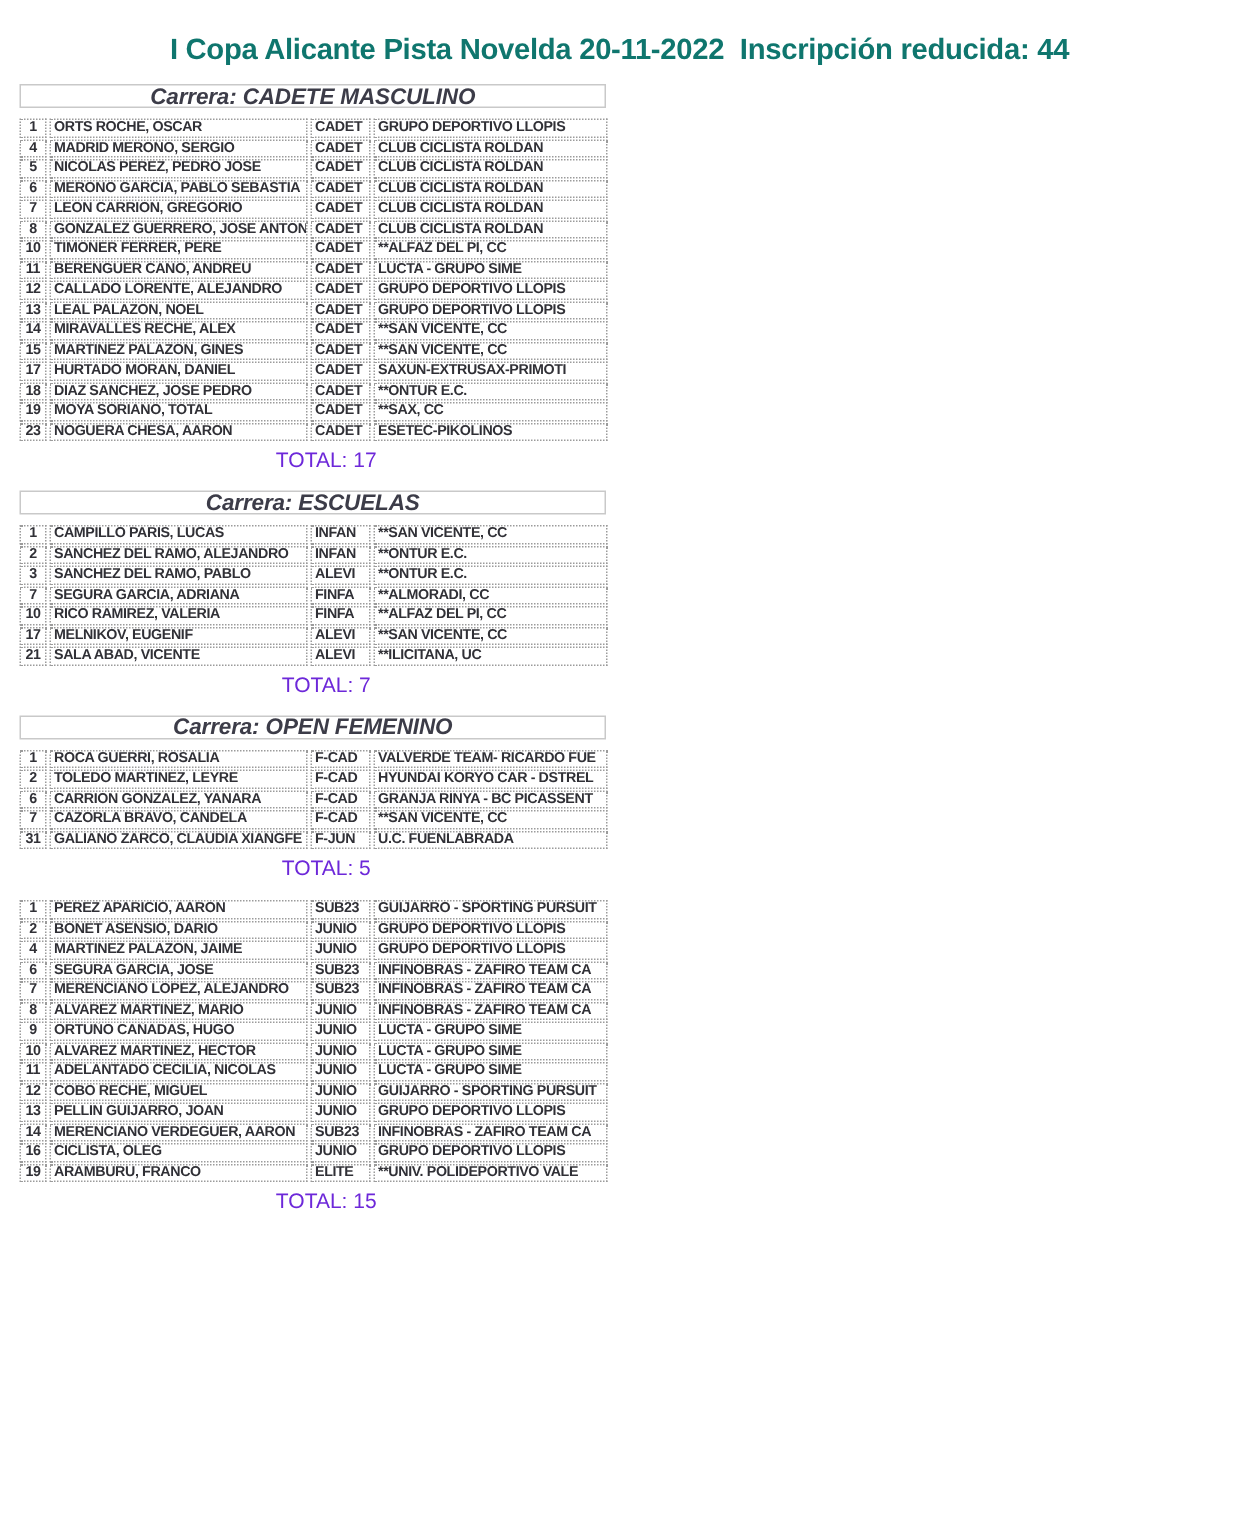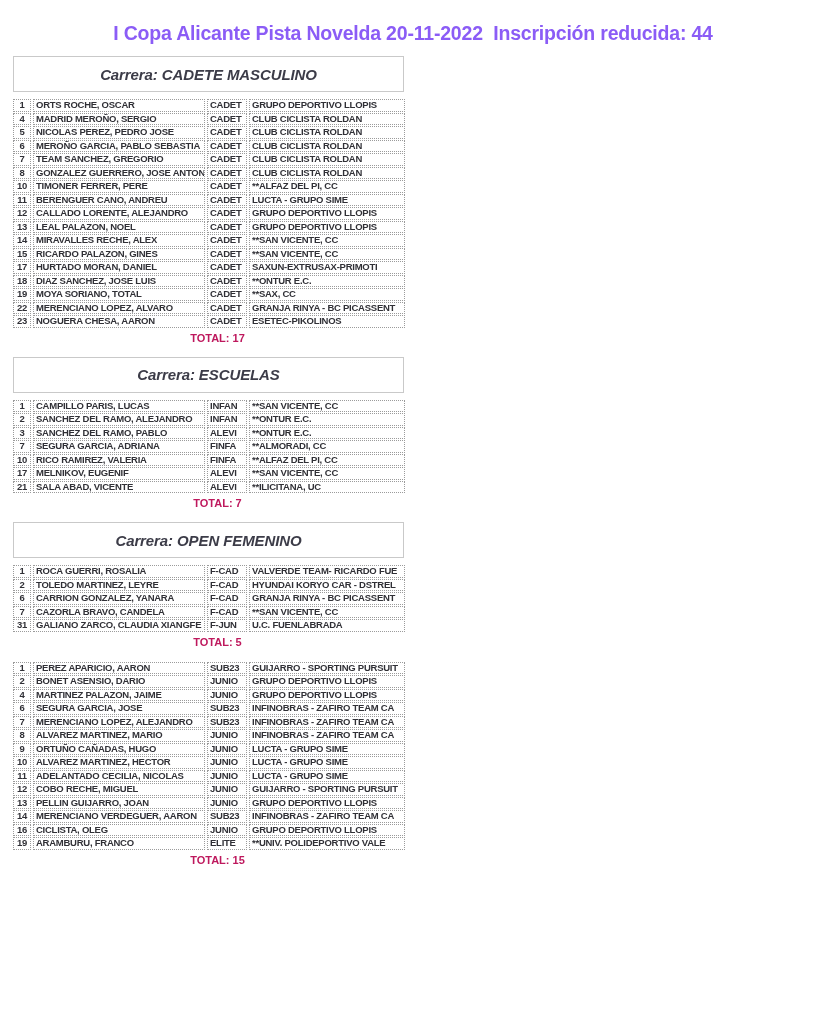--- a/index.html
+++ b/index.html
@@ -13,35 +13,35 @@
     font-family: "Liberation Sans", sans-serif;
     position: relative;
     overflow: hidden;
   }
   .page-title {
     margin-top: 22px;
     text-align: center;
     font-size: 19.5px;
     font-weight: bold;
     letter-spacing: -0.2px;
-    color: #8b5cf6;
+    color: #0f766e;
     white-space: pre;
   }
   .sections {
     margin-top: 11px;
     margin-left: 13px;
     width: 394px;
   }
   .section {
     margin-bottom: 13px;
   }
   .carrera-box {
     box-sizing: border-box;
     width: 391px;
-    height: 36px;
+    height: 16px;
     border: 1px solid #c9c9c9;
     background: #ffffff;
     display: flex;
     align-items: center;
     justify-content: center;
     font-size: 15px;
     font-weight: bold;
     font-style: italic;
     color: #3c3c48;
     letter-spacing: -0.1px;
@@ -66,23 +66,23 @@
     white-space: nowrap;
     overflow: hidden;
   }
   td.col-num  { text-align: center; padding: 0 1px; }
   td.col-name { padding-left: 3px; }
   td.col-cat  { padding-left: 2px; }
   td.col-team { padding-left: 3px; }
   .total-line {
     width: 391px;
     text-align: center;
-    font-size: 11px;
-    font-weight: bold;
-    color: #be185d;
+    font-size: 14px;
+    font-weight: normal;
+    color: #6d28d9;
     margin-top: 3px;
     padding-left: 18px;
     box-sizing: border-box;
   }
 </style>
 </head>
 <body>
 
 <div class="page-title">I Copa Alicante Pista Novelda 20-11-2022  Inscripción reducida: 44</div>
 
@@ -122,21 +122,21 @@
 
   <tr>
     <td class="col-num">6</td>
     <td class="col-name">MEROÑO GARCIA, PABLO SEBASTIA</td>
     <td class="col-cat">CADET</td>
     <td class="col-team">CLUB CICLISTA ROLDAN</td>
   </tr>
 
   <tr>
     <td class="col-num">7</td>
-    <td class="col-name">TEAM SANCHEZ, GREGORIO</td>
+    <td class="col-name">LEON CARRION, GREGORIO</td>
     <td class="col-cat">CADET</td>
     <td class="col-team">CLUB CICLISTA ROLDAN</td>
   </tr>
 
   <tr>
     <td class="col-num">8</td>
     <td class="col-name">GONZALEZ GUERRERO, JOSE ANTON</td>
     <td class="col-cat">CADET</td>
     <td class="col-team">CLUB CICLISTA ROLDAN</td>
   </tr>
@@ -171,52 +171,46 @@
 
   <tr>
     <td class="col-num">14</td>
     <td class="col-name">MIRAVALLES RECHE, ALEX</td>
     <td class="col-cat">CADET</td>
     <td class="col-team">**SAN VICENTE, CC</td>
   </tr>
 
   <tr>
     <td class="col-num">15</td>
-    <td class="col-name">RICARDO PALAZON, GINES</td>
+    <td class="col-name">MARTINEZ PALAZON, GINES</td>
     <td class="col-cat">CADET</td>
     <td class="col-team">**SAN VICENTE, CC</td>
   </tr>
 
   <tr>
     <td class="col-num">17</td>
     <td class="col-name">HURTADO MORAN, DANIEL</td>
     <td class="col-cat">CADET</td>
     <td class="col-team">SAXUN-EXTRUSAX-PRIMOTI</td>
   </tr>
 
   <tr>
     <td class="col-num">18</td>
-    <td class="col-name">DIAZ SANCHEZ, JOSE LUIS</td>
+    <td class="col-name">DIAZ SANCHEZ, JOSE PEDRO</td>
     <td class="col-cat">CADET</td>
     <td class="col-team">**ONTUR E.C.</td>
   </tr>
 
   <tr>
     <td class="col-num">19</td>
     <td class="col-name">MOYA SORIANO, TOTAL</td>
     <td class="col-cat">CADET</td>
     <td class="col-team">**SAX, CC</td>
   </tr>
 
-  <tr>
-    <td class="col-num">22</td>
-    <td class="col-name">MERENCIANO LOPEZ, ALVARO</td>
-    <td class="col-cat">CADET</td>
-    <td class="col-team">GRANJA RINYA - BC PICASSENT</td>
-  </tr>
 
   <tr>
     <td class="col-num">23</td>
     <td class="col-name">NOGUERA CHESA, AARON</td>
     <td class="col-cat">CADET</td>
     <td class="col-team">ESETEC-PIKOLINOS</td>
   </tr>
 </tbody>
     </table>
     <div class="total-line">TOTAL: 17</div>

